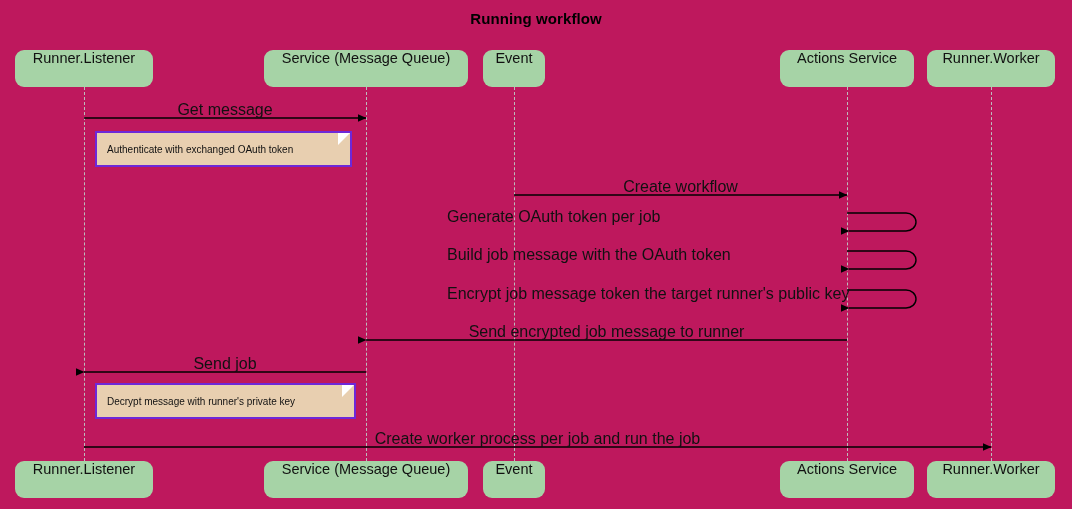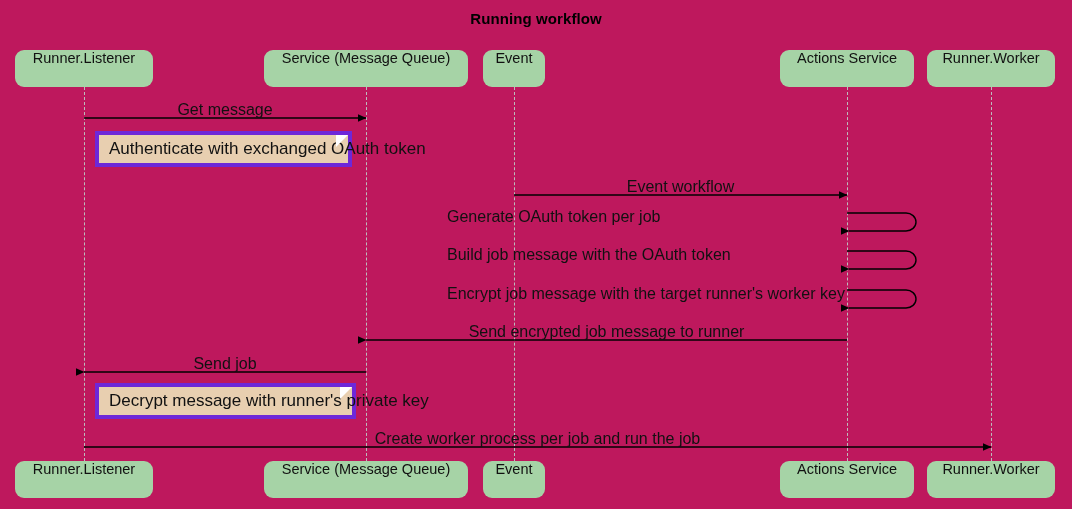--- a/index.html
+++ b/index.html
@@ -44,24 +44,24 @@
   }
   .lifeline {
     position: absolute;
     width: 0;
     border-left: 1px dashed #bdbdbd;
   }
   .note-box {
     position: absolute;
     box-sizing: border-box;
     background: #e8cfb0;
-    border: 4px solid #6d28d9;
+    border: 2px solid #6d28d9;
     display: flex;
     align-items: center;
-    font-size: 17px;
+    font-size: 10px;
     color: #111111;
     white-space: nowrap;
     padding-left: 10px;
   }
   .note-fold-tri {
     position: absolute;
     right: 0px;
     top: 0px;
     width: 0;
     height: 0;
@@ -153,27 +153,27 @@
 
     <line x1="847" y1="340" x2="366" y2="340" stroke="#000000" stroke-width="1.4" marker-end="url(#arrowhead-l)"></line>
 
     <line x1="366" y1="372" x2="84" y2="372" stroke="#000000" stroke-width="1.4" marker-end="url(#arrowhead-l)"></line>
 
     <line x1="84" y1="447" x2="991" y2="447" stroke="#000000" stroke-width="1.4" marker-end="url(#arrowhead-r)"></line>
   </svg>
 
   <div class="msg-label center" style="left:84px; top:103px; width:282px;">Get message</div>
 
-  <div class="msg-label center" style="left:514px; top:180px; width:333px;">Event workflow</div>
+  <div class="msg-label center" style="left:514px; top:180px; width:333px;">Create workflow</div>
 
   <div class="msg-label right" style="left:447px; top:210px; width:396px;">Generate OAuth token per job</div>
 
   <div class="msg-label right" style="left:447px; top:248px; width:396px;">Build job message with the OAuth token</div>
 
-  <div class="msg-label right" style="left:447px; top:287px; width:396px;">Encrypt job message with the target runner's worker key</div>
+  <div class="msg-label right" style="left:447px; top:287px; width:396px;">Encrypt job message token the target runner's public key</div>
 
   <div class="msg-label center" style="left:366px; top:325px; width:481px;">Send encrypted job message to runner</div>
 
   <div class="msg-label center" style="left:84px; top:357px; width:282px;">Send job</div>
 
   <div class="msg-label center" style="left:84px; top:432px; width:907px;">Create worker process per job and run the job</div>
 
   <div class="note-box" style="left:95px; top:131px; width:257px; height:36px;">
     <span>Authenticate with exchanged OAuth token</span>
     <span class="note-fold-tri"></span>

